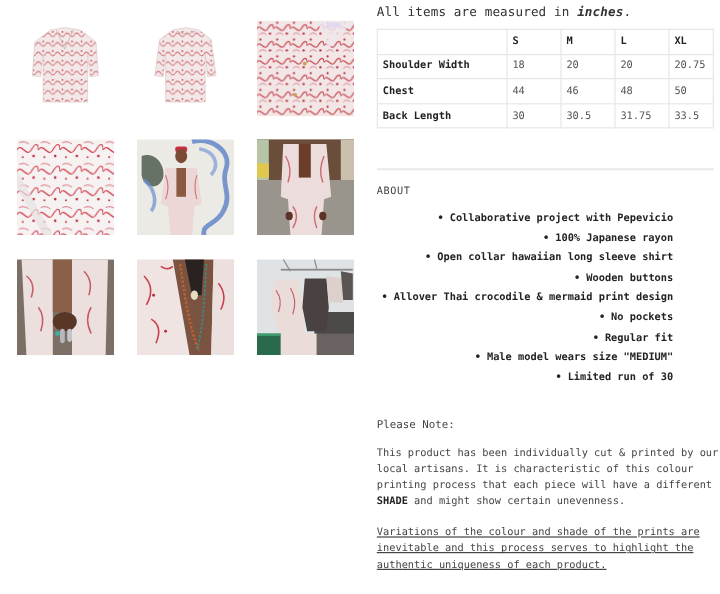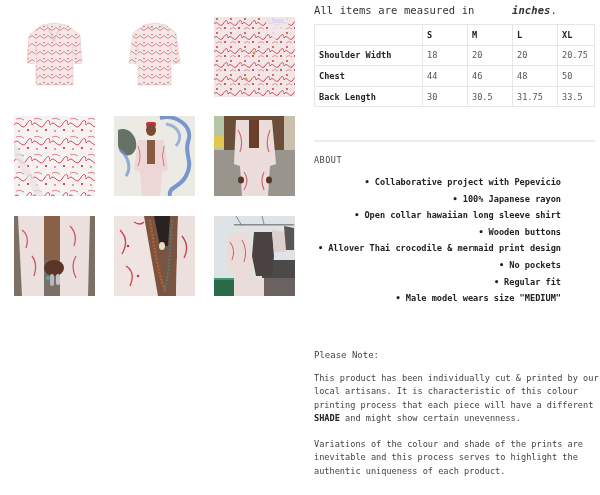--- a/index.html
+++ b/index.html
@@ -8,41 +8,41 @@
 
   .gallery { position: absolute; left: 0; top: 0; width: 310px; height: 495px; }
   .tile { position: absolute; width: 81px; height: 80px; overflow: hidden; cursor: pointer; }
 
   
   .tile.flat { background: #ffffff; }
 
   .info { position: absolute; left: 314px; top: 0; width: 282px; }
 
   .intro { position: absolute; left: 0; top: 4px; font-size: 10.5px; color: #333; letter-spacing: 0.1px; white-space: nowrap; }
-  .intro em { font-style: italic; font-weight: bold; margin-left: 31px; }
+  .intro em { font-style: italic; font-weight: bold; }
 
   table.size { position: absolute; left: 0; top: 24px; width: 281px; border-collapse: collapse; font-size: 8.6px; }
   table.size td, table.size th { border: 1px solid #e6e6e6; height: 20.6px; padding: 0 4px; text-align: left; vertical-align: middle; }
   table.size th { font-weight: bold; color: #222; }
   table.size td.rowhead { font-weight: bold; color: #222; width: 108px; }
   table.size td.val { color: #555; margin-top: 15px; }
   table.size .c1 { width: 45px; } table.size .c2 { width: 45px; } table.size .c3 { width: 45px; }
 
   .divider { position: absolute; left: 0; top: 140px; width: 281px; height: 2px; background: #ececec; }
 
   .about-title { position: absolute; left: 0; top: 155px; width: 281px; font-size: 8.5px; color: #444; letter-spacing: 0.5px; }
 
   ul.features { position: absolute; left: 4px; top: 176px; list-style: none; }
   ul.features li { font-size: 8.6px; font-weight: bold; color: #222; height: 16.6px; line-height: 12px; white-space: nowrap; text-align: right; }
   ul.features li::before { content: "\2022"; margin-right: 5px; }
 
   .note-label { position: absolute; left: 0; top: 350px; font-size: 9px; color: #444; }
   .para { position: absolute; left: 0; font-size: 8.6px; color: #444; line-height: 13.3px; width: 286px; }
   .para1 { top: 372px; }
-  .para2 { top: 438px; }
+  .para2 { top: 438px; text-decoration: underline; }
   .para b { color: #222; }
 </style>
 </head>
 <body>
 
 <div class="gallery">
 
   <div class="tile flat" style="left:14px;top:17px;">
     <svg width="81" height="80" viewBox="0 0 81 80">
       <defs>
@@ -213,20 +213,21 @@
 
   <ul class="features">
     <li>Collaborative project with Pepevicio</li>
     <li>100% Japanese rayon</li>
     <li>Open collar hawaiian long sleeve shirt</li>
     <li>Wooden buttons</li>
     <li>Allover Thai crocodile &amp; mermaid print design</li>
     <li>No pockets</li>
     <li>Regular fit</li>
     <li>Male model wears size "MEDIUM"</li>
+    <li>Limited run of 30</li>
   </ul>
 
   <p class="note-label">Please Note:</p>
 
   <p class="para para1"><span>This product has been individually cut &amp; printed by our local artisans. It is characteristic of this colour printing process that each piece will have a different </span><b>SHADE</b><span> and might show certain unevenness.</span></p>
 
   <p class="para para2">Variations of the colour and shade of the prints are inevitable and this process serves to highlight the authentic uniqueness of each product.</p>
 </div>
 
 </body></html>

